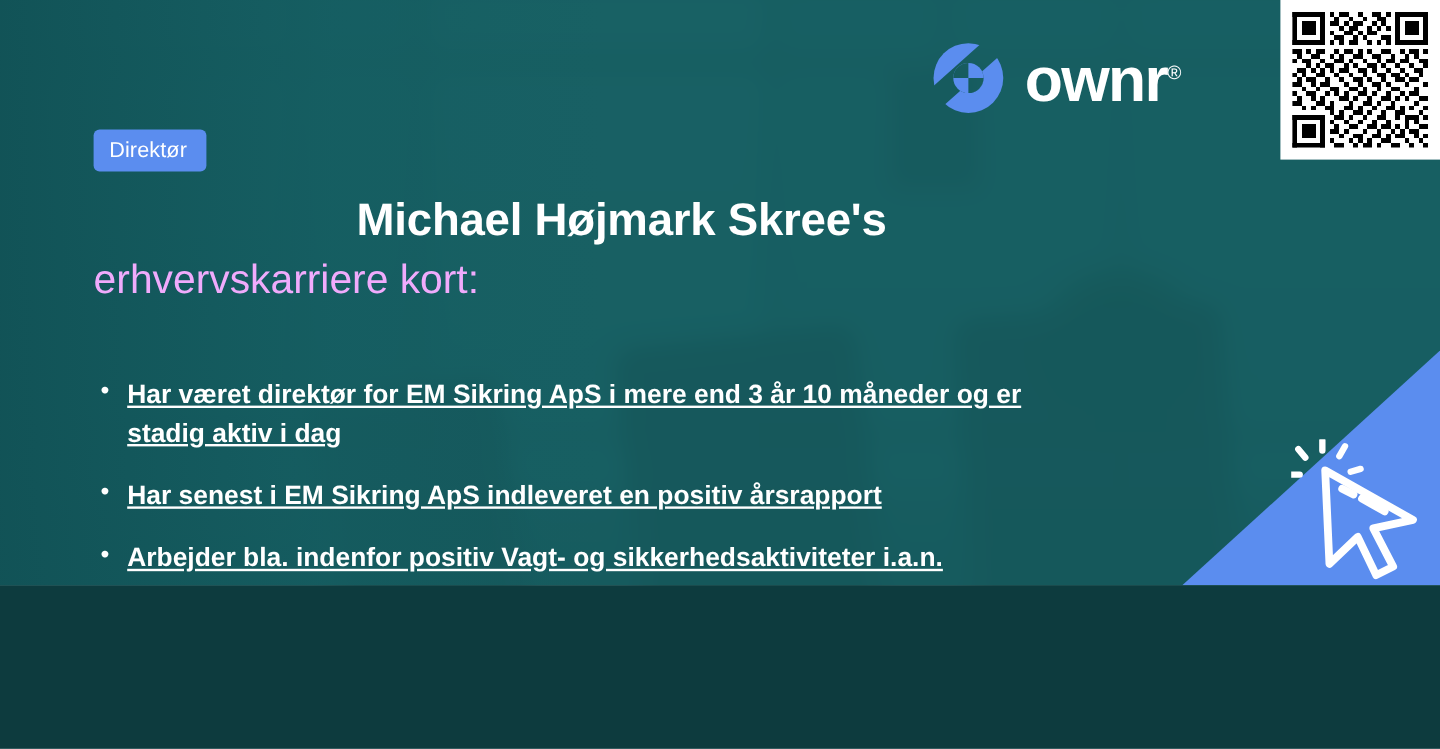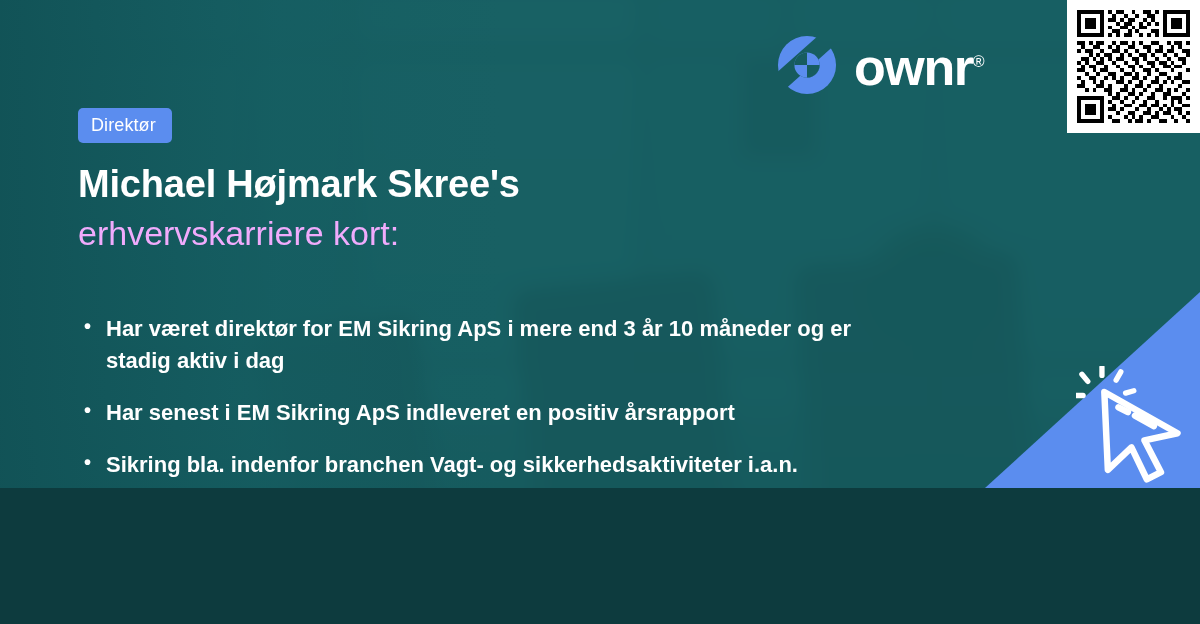--- a/index.html
+++ b/index.html
@@ -122,20 +122,21 @@
     letter-spacing: .1px;
   }
 
   .headline {
     color: #ffffff;
     font-size: 38px;
     font-weight: bold;
     margin: 21px 0 0 0;
     letter-spacing: -0.2px;
     line-height: 1.1;
+    text-align: center;
   }
   .subhead {
     color: #f0abfc;
     font-size: 34px;
     font-weight: normal;
     margin: 8px 0 0 0;
     line-height: 1.15;
   }
 
   .bullets {
@@ -145,20 +146,21 @@
     width: 830px;
   }
   .bullets li {
     position: relative;
     color: #ffffff;
     font-size: 22px;
     font-weight: bold;
     line-height: 1.45;
     padding-left: 28px;
     margin-bottom: 20px;
+    text-decoration: underline;
   }
   .bullets li::before {
     content: "\2022";
     position: absolute;
     left: 6px;
     top: -1px;
     font-size: 20px;
   }
 
   
@@ -505,21 +507,21 @@
   </div>
 
   <div class="content">
     <div class="badge">Direktør</div>
     <h1 class="headline">Michael Højmark Skree's</h1>
     <h2 class="subhead">erhvervskarriere kort:</h2>
 
     <ul class="bullets">
       <li>Har været direktør for EM Sikring ApS i mere end 3 år 10 måneder og er stadig aktiv i dag</li>
       <li>Har senest i EM Sikring ApS indleveret en positiv årsrapport</li>
-      <li>Sikring bla. indenfor branchen Vagt- og sikkerhedsaktiviteter i.a.n.</li>
+      <li>Arbejder bla. indenfor positiv Vagt- og sikkerhedsaktiviteter i.a.n.</li>
     </ul>
   </div>
 
   <div class="corner">
     <div class="tri"></div>
     <svg class="cursor" viewBox="0 0 100 100">
       <g fill="none" stroke="#ffffff" stroke-width="5.5" stroke-linecap="round" stroke-linejoin="round">
         <path d="M24 22 L86 57 L58 63 L72 90 L60 96 L47 69 L27 88 Z"></path>
         <path d="M36 35 L44 39"></path>
         <path d="M50 42 L66 51"></path>

